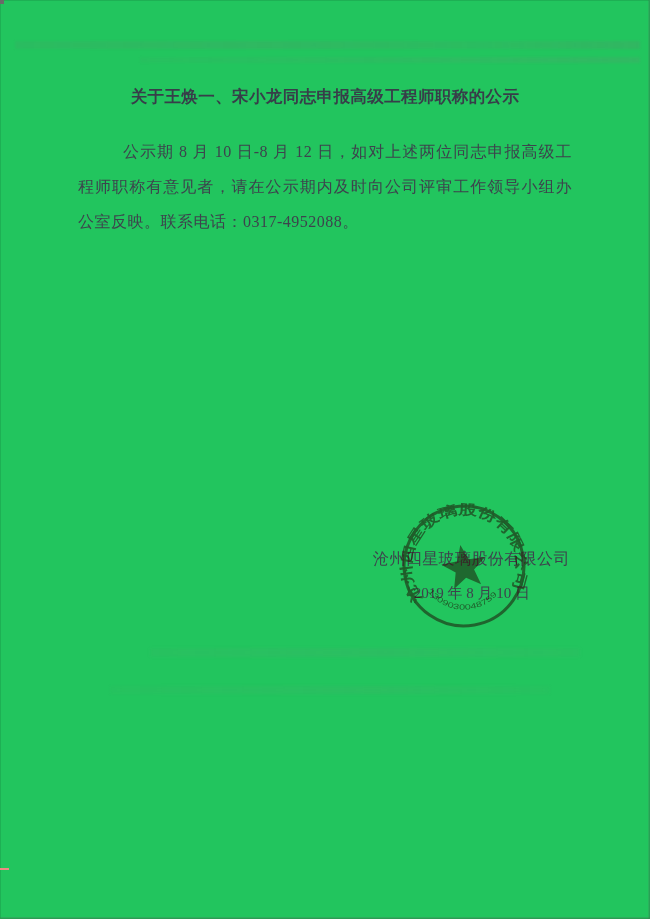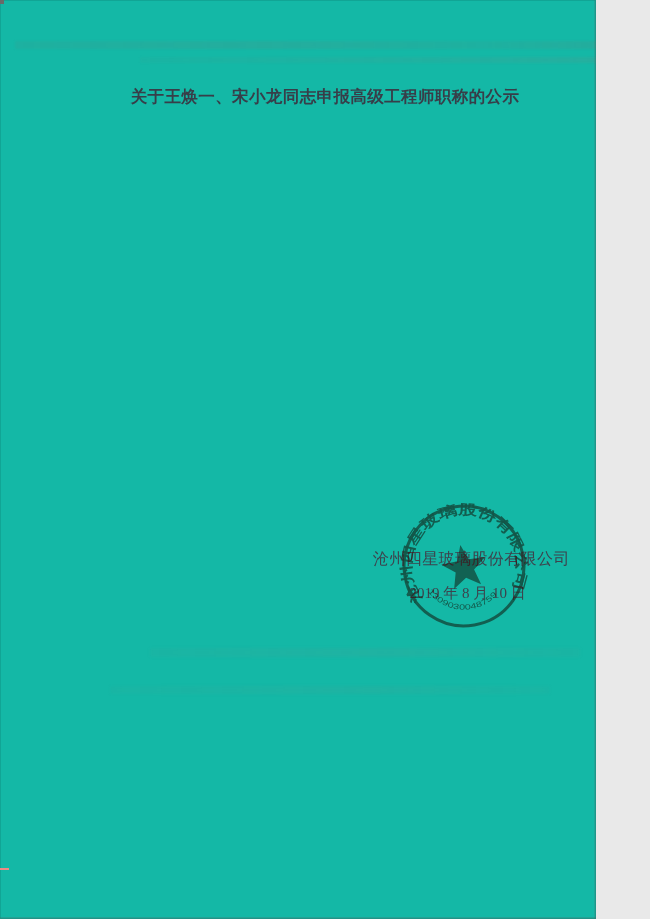--- a/index.html
+++ b/index.html
@@ -3,23 +3,23 @@
 <meta charset="utf-8">
 <style>
   * { margin: 0; padding: 0; box-sizing: border-box; }
   html, body { width: 650px; height: 919px; }
   body {
     font-family: "Liberation Serif", "DejaVu Serif", serif;
     background: #e9e9e9;
   }
   .page {
     position: relative;
-    width: 596px;
+    width: 650px;
     height: 919px;
-    background: #14b8a6;
+    background: #22c55e;
     overflow: hidden;
     box-shadow: inset 0 0 0 1px rgba(0,0,0,0.10);
   }
   
   .streak { position: absolute; pointer-events: none; }
   .streak-1 {
     top: 41px; left: 15px; width: 625px; height: 8px;
     background: linear-gradient(90deg, rgba(120,120,115,0.10), rgba(120,120,115,0.16) 40%, rgba(120,120,115,0.10) 75%, rgba(120,120,115,0.18));
     filter: blur(1px);
   }
@@ -80,21 +80,21 @@
     top: 549px; left: 373px; width: 185px;
     font-size: 16px;
     letter-spacing: 0.4px;
     color: #3d434d;
     white-space: nowrap;
   }
   .sig-date {
     position: absolute;
     top: 584px; left: 405px; width: 125px;
     font-size: 15px;
-    text-align: center;
+    text-align: right;
     color: #3d434d;
     white-space: nowrap;
   }
   
   .stamp {
     position: absolute;
     top: 500px; left: 398px;
     width: 132px; height: 132px;
     transform: rotate(-10deg);
     mix-blend-mode: multiply;
@@ -113,20 +113,21 @@
   <div class="streak streak-3"></div>
   <div class="streak streak-4"></div>
   <div class="corner-mark"></div>
   <div class="edge-right"></div>
   <div class="edge-bottom"></div>
   <div class="red-tick"></div>
 
   <h1 class="doc-title">关于王焕一、宋小龙同志申报高级工程师职称的公示</h1>
 
   <div class="doc-body">
+    <p>公示期 8 月 10 日-8 月 12 日，如对上述两位同志申报高级工程师职称有意见者，请在公示期内及时向公司评审工作领导小组办公室反映。联系电话：0317-4952088。</p>
   </div>
 
   <div class="sig-company">沧州四星玻璃股份有限公司</div>
   <div class="sig-date">2019 年 8 月 10 日</div>
 
   <div class="stamp">
     <svg viewBox="0 0 130 130" xmlns="http://www.w3.org/2000/svg">
       <defs>
         <path id="arcTop" d="M 20,92 A 52,52 0 1 1 110,92" fill="none"></path>
         <path id="arcBottom" d="M 24,80 A 44,44 0 0 0 106,80" fill="none"></path>

